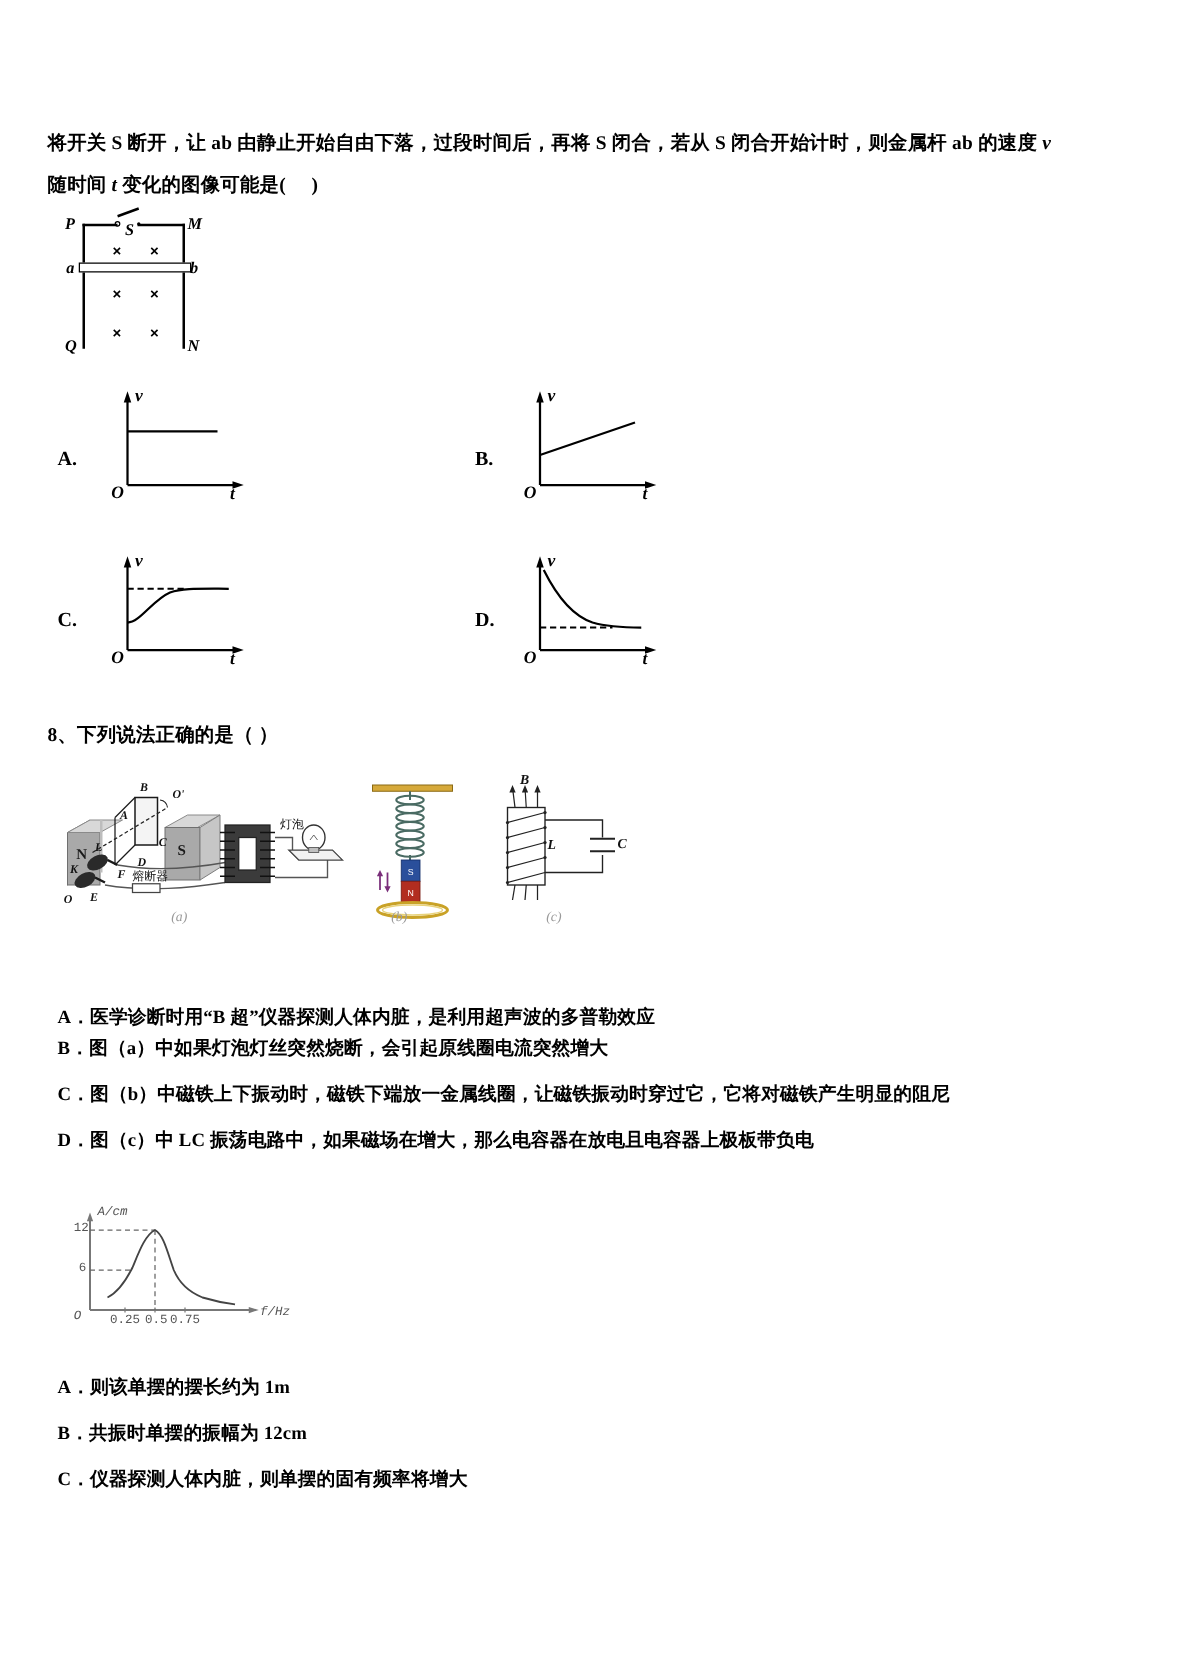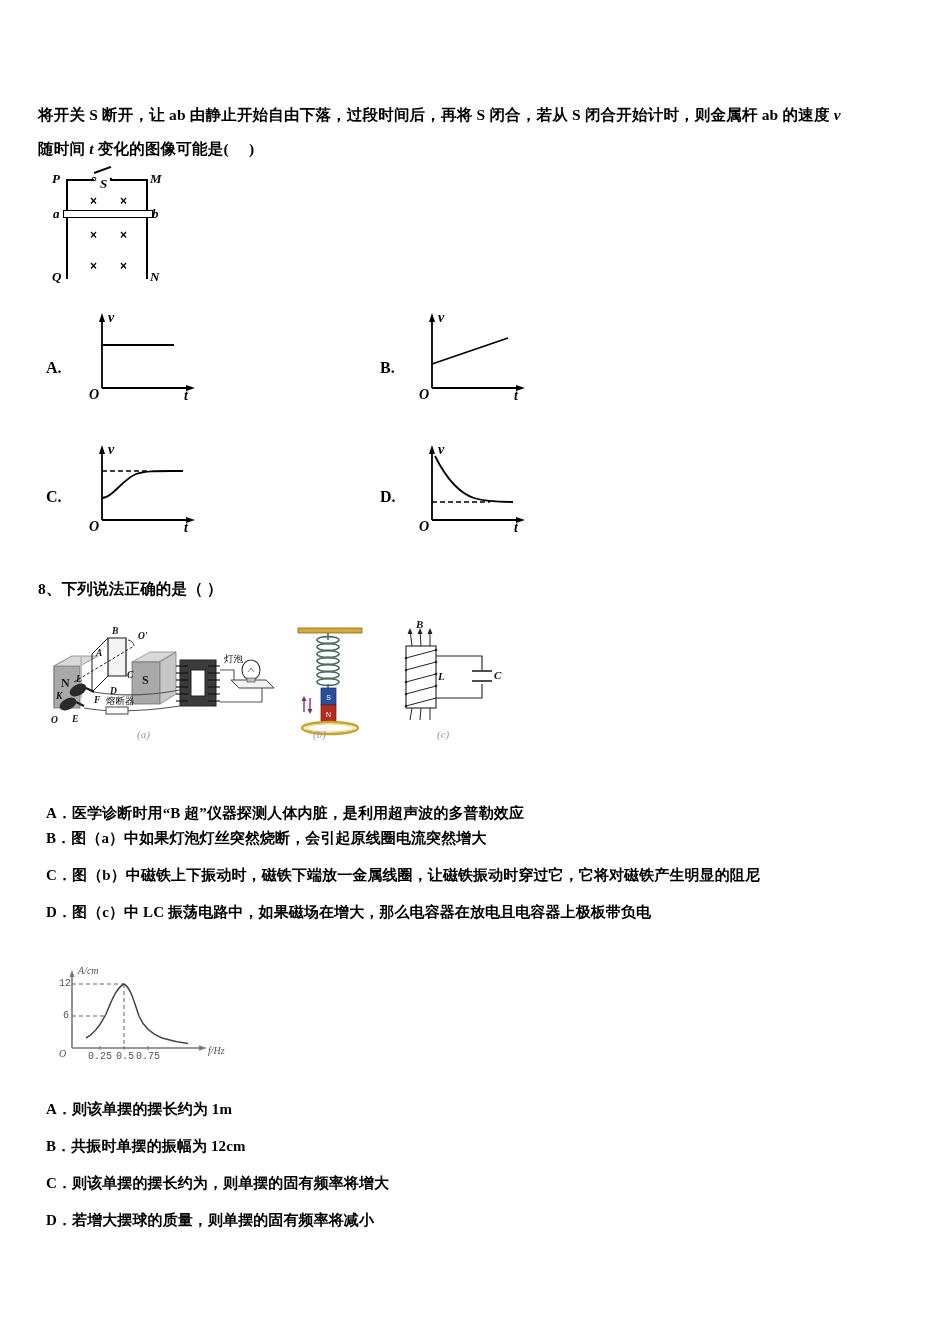--- a/index.html
+++ b/index.html
@@ -111,21 +111,21 @@
     position: absolute;
     font-size: 10px;
     font-family: Liberation Mono, monospace;
     color: #555;
     white-space: nowrap;
   }
   .chart-axis-lbl {
     position: absolute;
     font-size: 10px;
     font-style: italic;
-    font-family: Liberation Serif, serif;
+    font-family: Liberation Mono, monospace;
     color: #555;
     white-space: nowrap;
   }
 </style>
 </head>
 <body>
 
 <div class="page">
 
   <div class="qtext" style="left:38px; top:132px;">
@@ -431,19 +431,16 @@
     <div class="tick-lbl" style="left:88px; top:89px;">0.75</div>
   </div>
 
   <div class="opt-text" style="left:46px; top:1100px;">
     <span class="lab">A．</span><span>则该单摆的摆长约为 1m</span>
   </div>
   <div class="opt-text" style="left:46px; top:1137px;">
     <span class="lab">B．</span><span>共振时单摆的振幅为 12cm</span>
   </div>
   <div class="opt-text" style="left:46px; top:1174px;">
-    <span class="lab">C．</span><span>则该单摆的摆长约为，则单摆的固有频率将增大</span>
-  </div>
-  <div class="opt-text" style="left:46px; top:1211px;">
-    <span class="lab">D．</span><span>若增大摆球的质量，则单摆的固有频率将减小</span>
+    <span class="lab">C．</span><span>仪器探测人体内脏，则单摆的固有频率将增大</span>
   </div>
 
 </div>
 
 </body></html>

